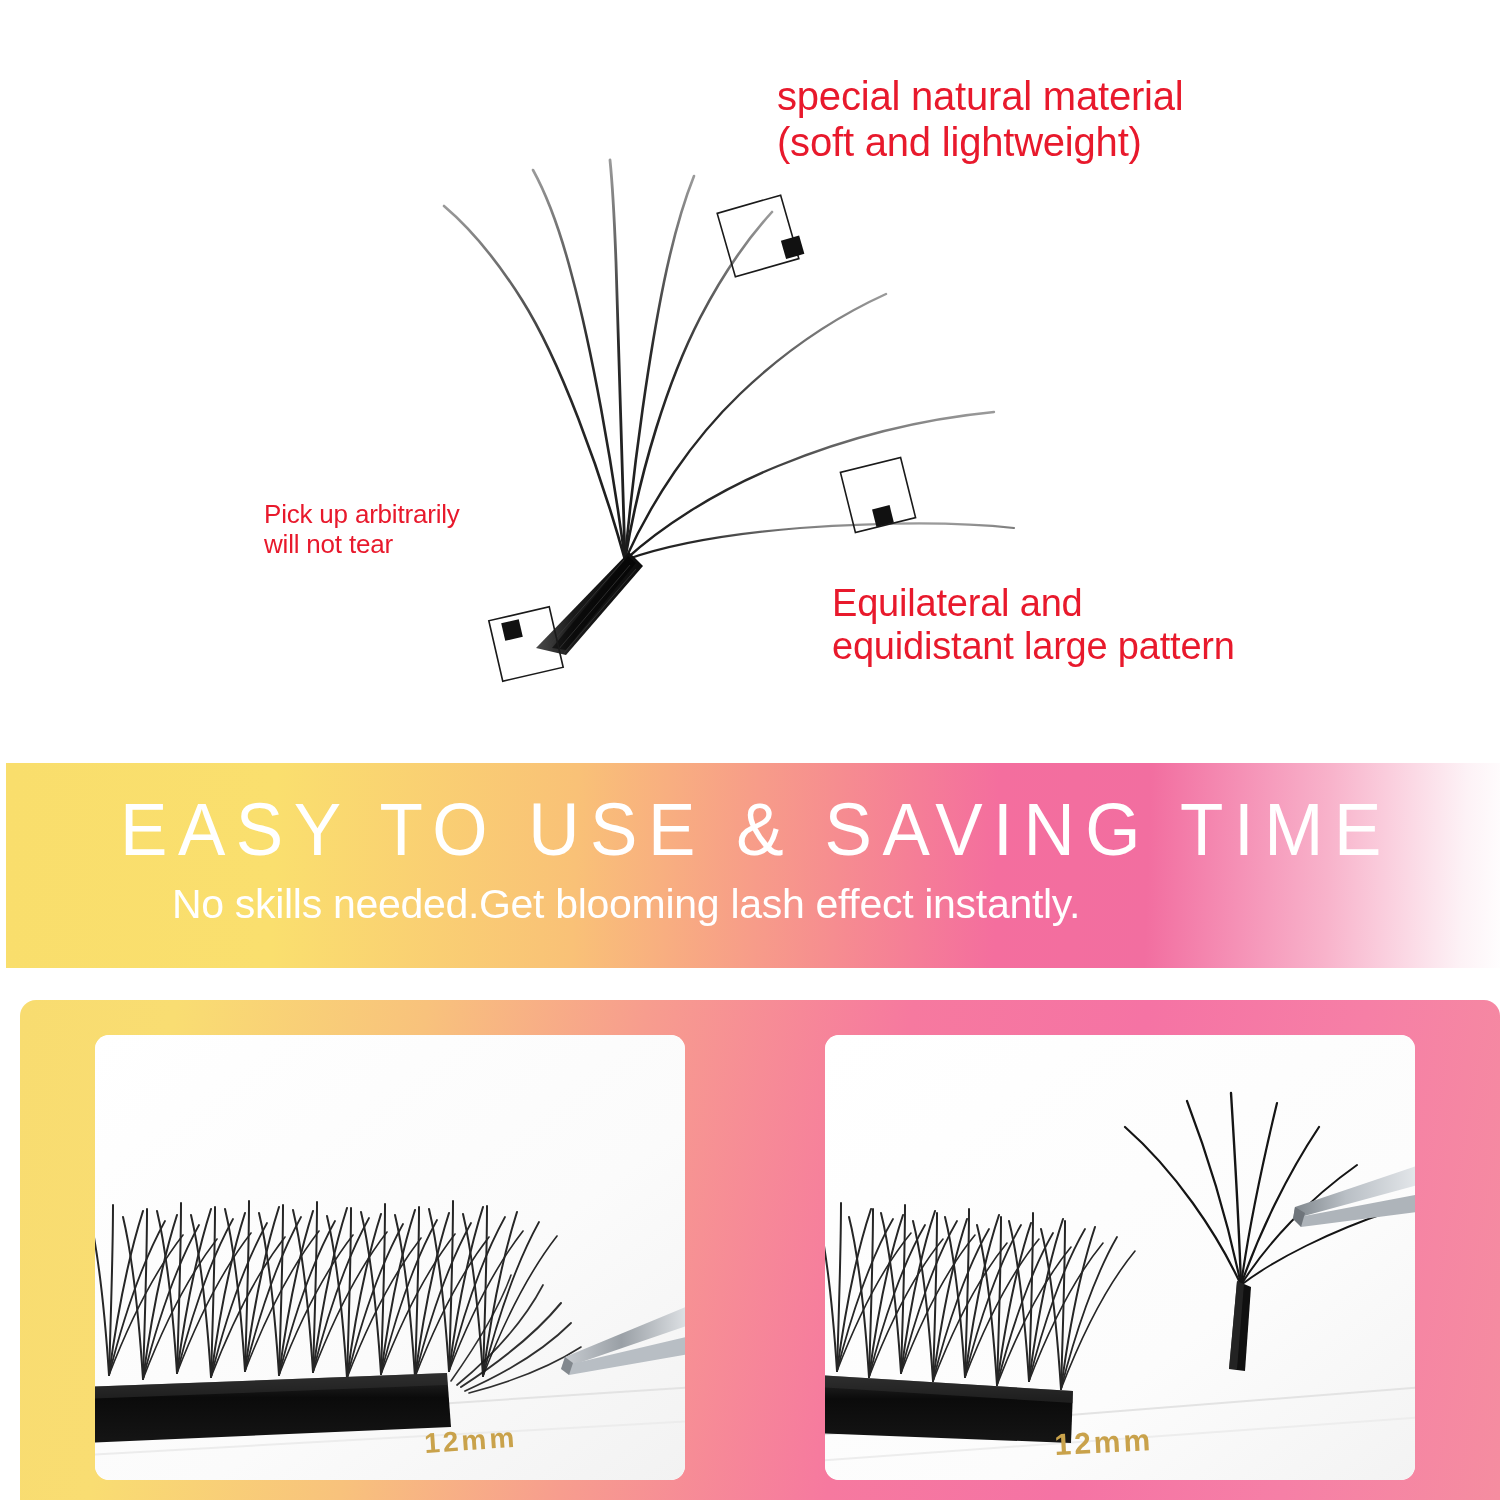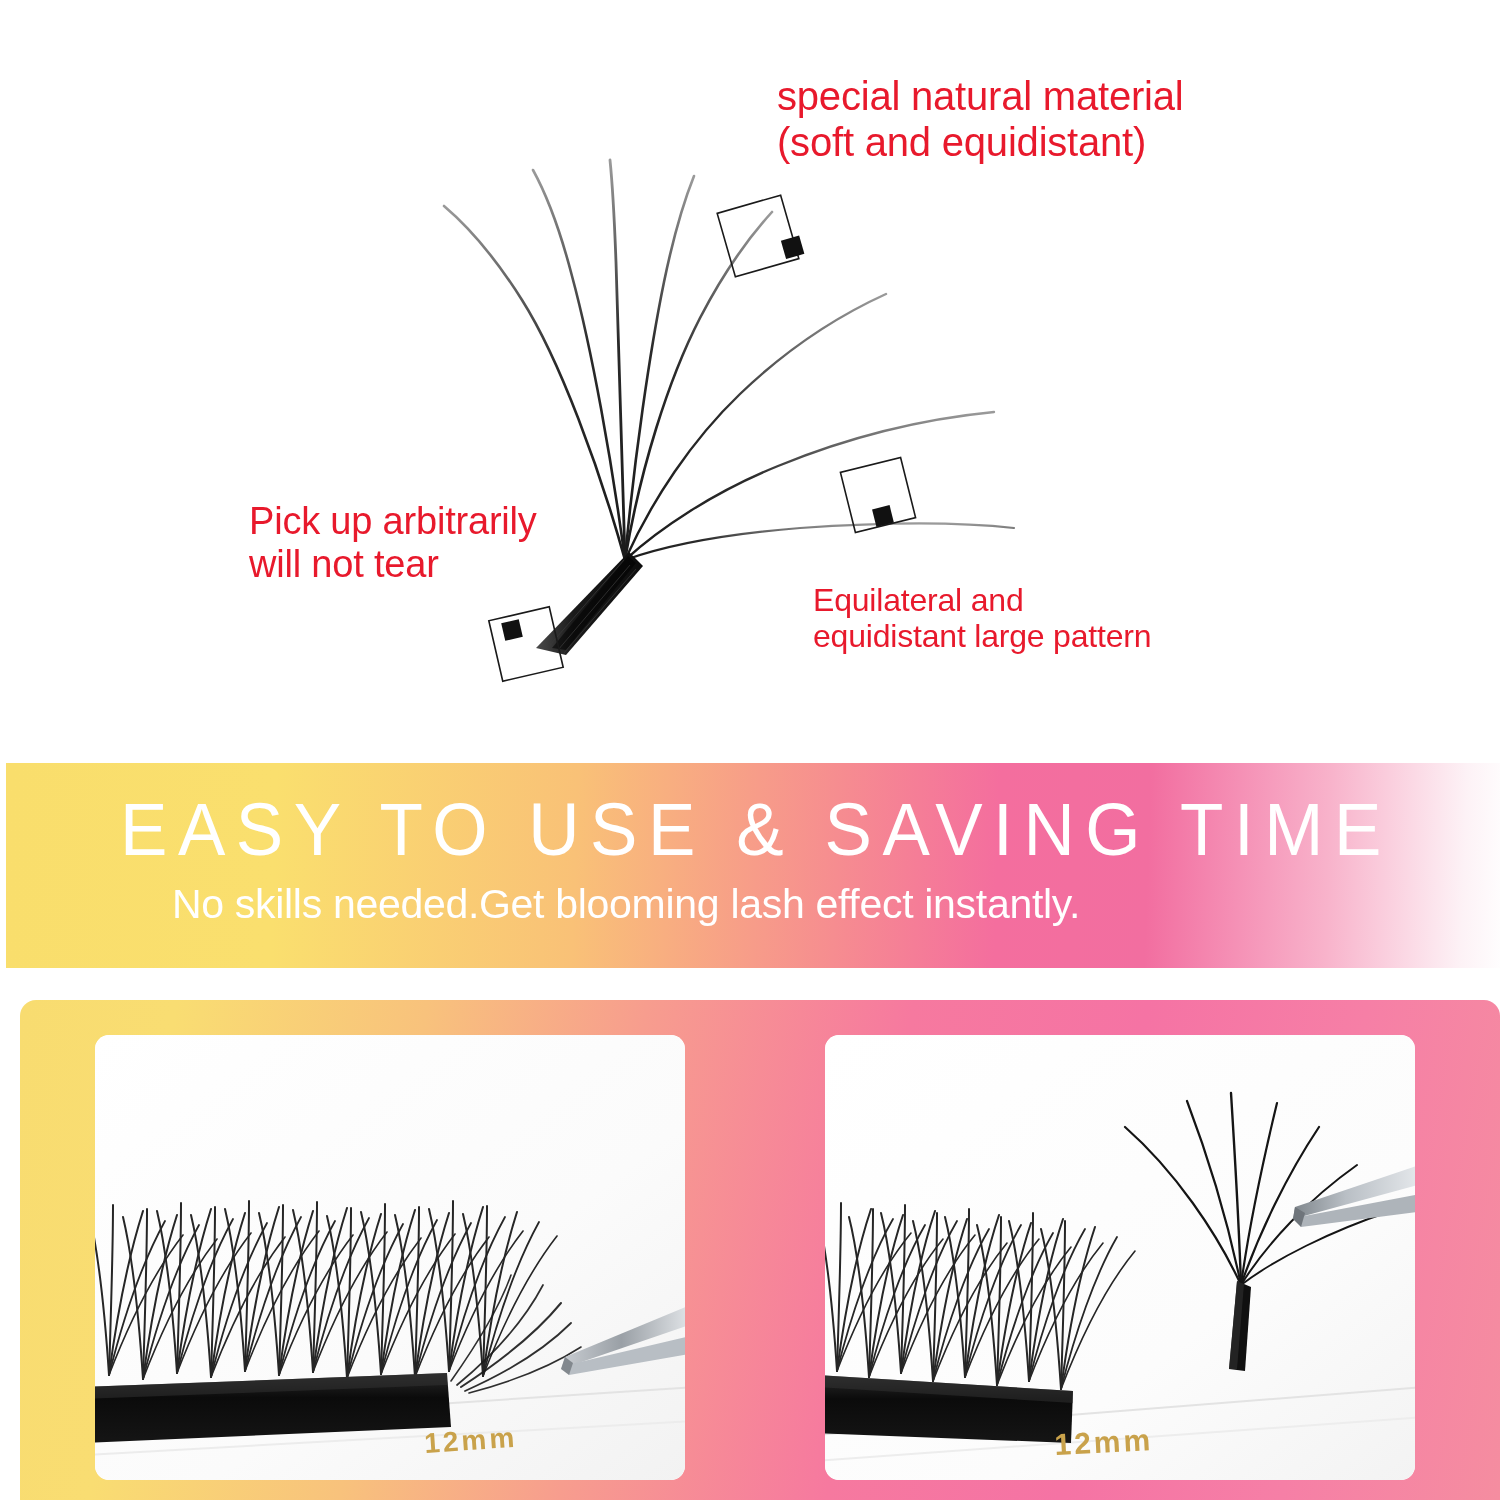--- a/index.html
+++ b/index.html
@@ -6,22 +6,22 @@
   body{width:1500px;height:1500px;font-family:"Liberation Sans",sans-serif;overflow:hidden;}
 
   .page{position:relative;width:1500px;height:1500px;background:#ffffff;}
 
   
   .hero{position:absolute;left:0;top:0;width:1500px;height:755px;background:#ffffff;overflow:hidden;}
   .hero-svg{position:absolute;left:0;top:0;width:1500px;height:755px;}
 
   .callout{position:absolute;color:#E8192C;font-weight:400;line-height:1.14;white-space:pre-line;}
   .callout-1{left:777px;top:74px;font-size:40px;letter-spacing:-.2px;}
-  .callout-2{left:249px;top:500px;font-size:38px;letter-spacing:-.2px;}
-  .callout-3{left:813px;top:582px;font-size:32px;letter-spacing:-.2px;}
+  .callout-2{left:264px;top:500px;font-size:26px;letter-spacing:-.2px;}
+  .callout-3{left:832px;top:582px;font-size:38px;letter-spacing:-.2px;}
 
   
   .banner{position:absolute;left:0;top:763px;width:1500px;height:205px;
           background:linear-gradient(95deg,#F9DE6C 0%,#F9DE6C 17%,#F8C униф 0%);}
   .banner{background:linear-gradient(92deg,
         #F9DE6C 0%, #FADF6E 18%, #F9C177 38%, #F79C89 50%,
         #F46E9E 66%, #F26EA0 76%, #F8B3CB 88%, #FDF2F6 97%, #FFFFFF 100%);margin-left:6px;}
   .banner-title{position:absolute;left:0;top:24px;width:1500px;text-align:center;
         color:#ffffff;font-size:74px;font-weight:300;letter-spacing:11px;
         transform:scaleX(.96);transform-origin:center;white-space:nowrap;}
@@ -91,21 +91,21 @@
         <rect x="847" y="464" width="62" height="62" fill="none" stroke="#1a1a1a" stroke-width="1.6" transform="rotate(-14 878 495)"></rect>
         <rect x="874" y="507" width="18" height="18" fill="#111" transform="rotate(-14 883 516)"></rect>
       </g>
       <g>
         <rect x="495" y="613" width="62" height="62" fill="none" stroke="#1a1a1a" stroke-width="1.6" transform="rotate(-13 526 644)"></rect>
         <rect x="503" y="621" width="18" height="18" fill="#111" transform="rotate(-13 512 630)"></rect>
       </g>
     </svg>
 
     <div class="callout callout-1">special natural material
-(soft and equidistant)</div>
+(soft and lightweight)</div>
     <div class="callout callout-2">Pick up arbitrarily
 will not tear</div>
     <div class="callout callout-3">Equilateral and
 equidistant large pattern</div>
   </div>
 
   <div class="banner">
     <div class="banner-title">EASY TO USE &amp; SAVING TIME</div>
     <div class="banner-sub">No skills needed.Get blooming lash effect instantly.</div>
   </div>

